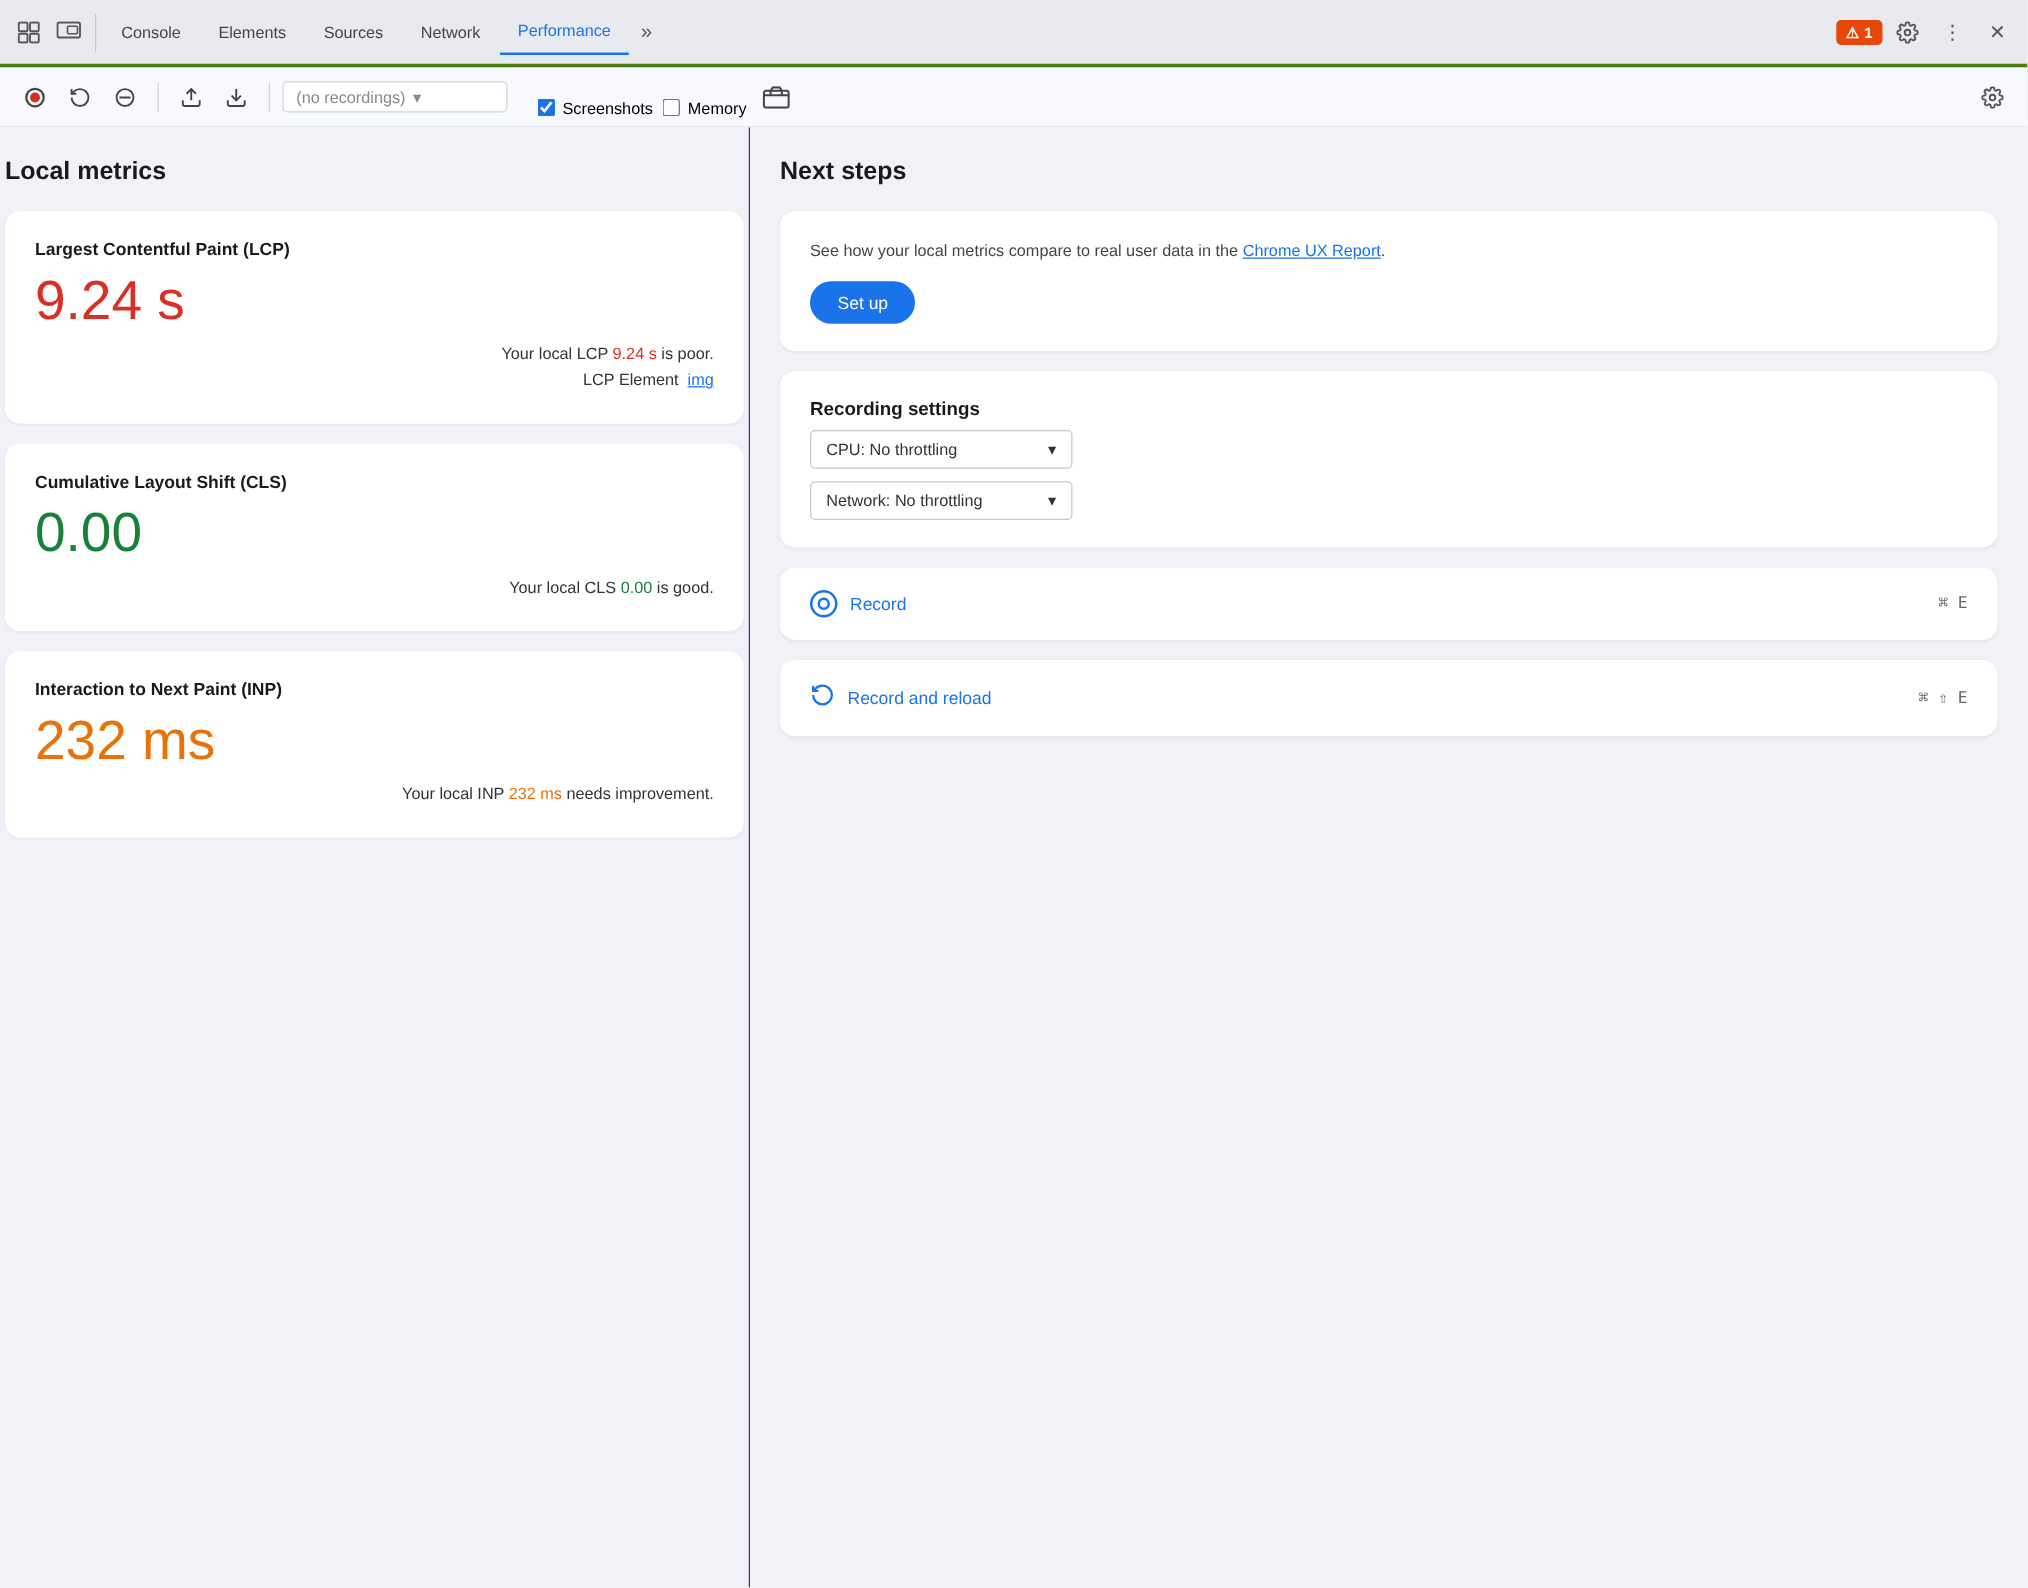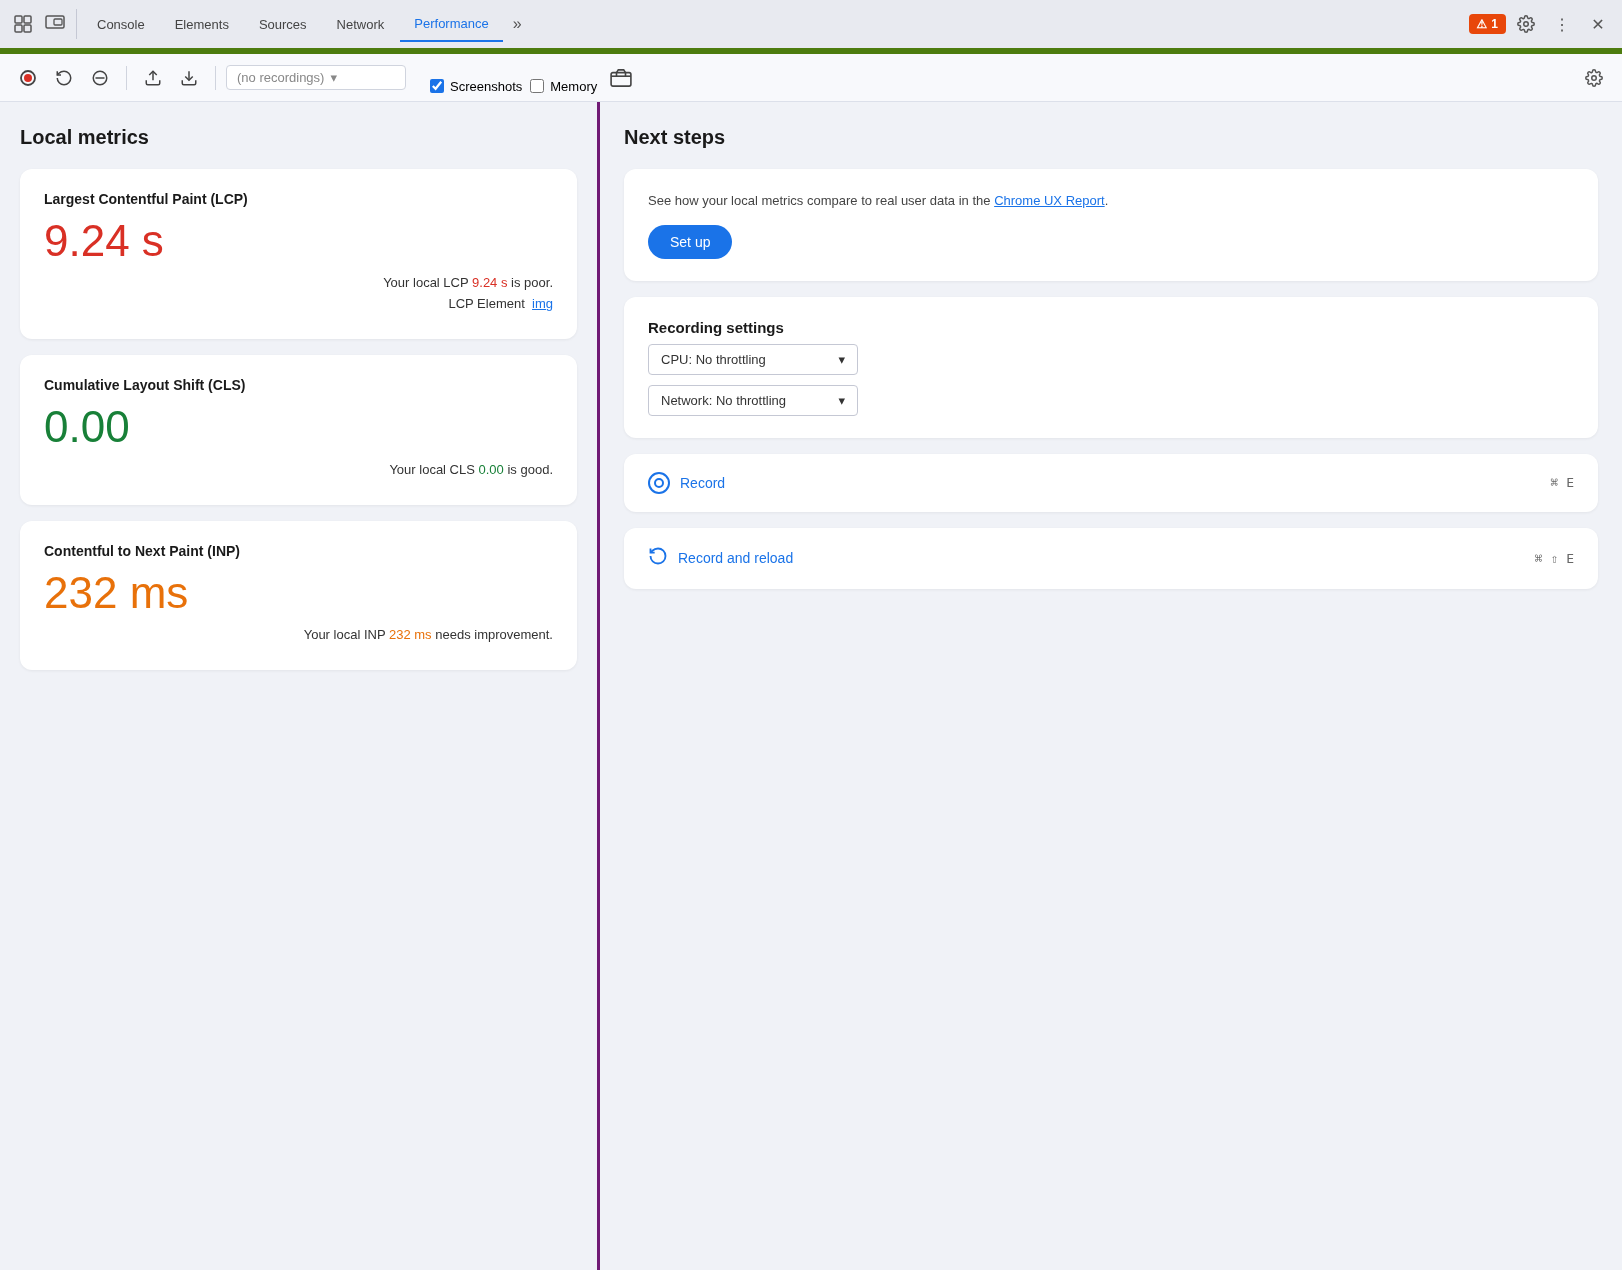--- a/index.html
+++ b/index.html
@@ -12,21 +12,21 @@
       overflow: hidden;
     }
 
     
     .tab-bar {
       display: flex;
       align-items: center;
       background: #e8eaf0;
       height: 54px;
       padding: 16px 8px;
-      border-bottom: 6px solid #4d7c0f;
+      border-bottom: 3px solid #4d7c0f;
       gap: 4px;
     }
     .tab-bar-left {
       display: flex;
       align-items: center;
       gap: 2px;
     }
     .devtools-icon {
       width: 30px;
       height: 30px;
@@ -181,23 +181,23 @@
 
     
     .main-content {
       display: flex;
       height: calc(1270px - 54px - 48px);
       background: #f0f2f7;
     }
 
     .left-panel {
       width: 600px;
-      padding: 24px 20px;
+      padding: 24px 4px;
       overflow-y: auto;
-      border-right: 3px solid #701a75;
+      border-right: 1px solid #701a75;
       background: #f0f2f7;
     }
 
     .right-panel {
       flex: 1;
       padding: 24px 24px;
       overflow-y: auto;
       background: #f0f2f7;
     }
 
@@ -501,21 +501,21 @@
 
     <div class="metric-card">
       <div class="metric-title">Cumulative Layout Shift (CLS)</div>
       <div class="metric-value-green">0.00</div>
       <div class="metric-desc">
         Your local CLS <span class="value-green">0.00</span> is good.
       </div>
     </div>
 
     <div class="metric-card">
-      <div class="metric-title">Contentful to Next Paint (INP)</div>
+      <div class="metric-title">Interaction to Next Paint (INP)</div>
       <div class="metric-value-orange">232 ms</div>
       <div class="metric-desc">
         Your local INP <span class="value-orange">232 ms</span> needs improvement.
       </div>
     </div>
   </div>
 
   <div class="right-panel">
     <div class="panel-title">Next steps</div>
 

